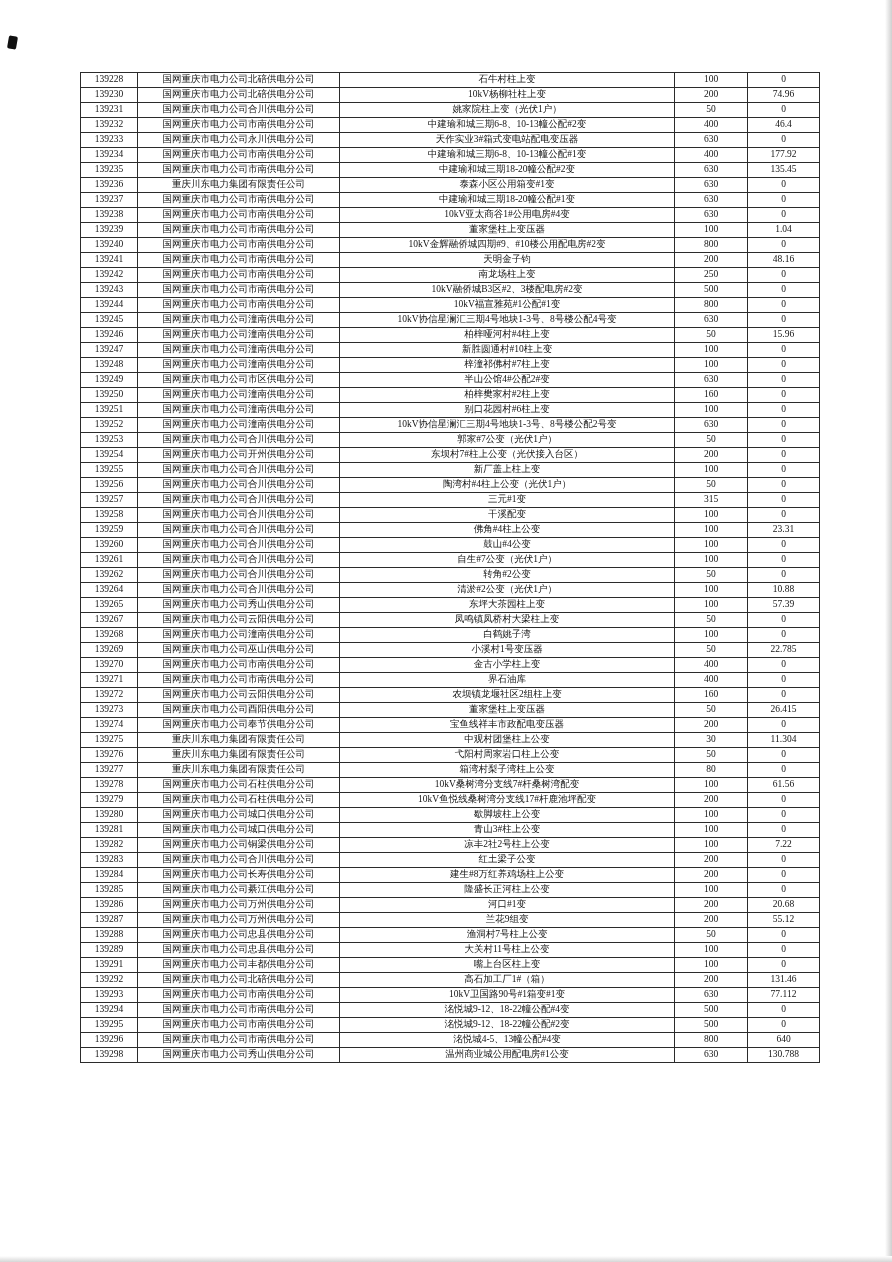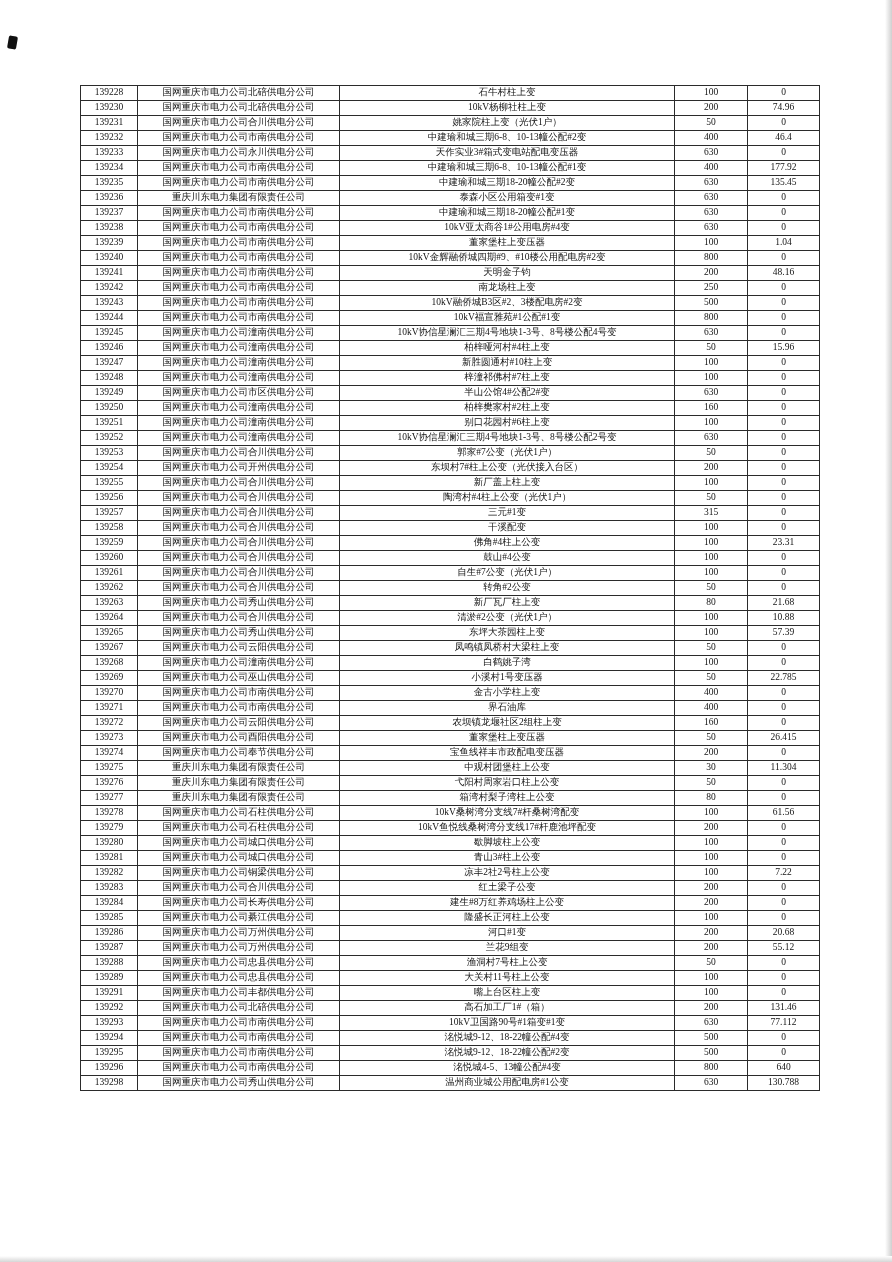--- a/index.html
+++ b/index.html
@@ -11,21 +11,21 @@
   }
   .page { position:absolute; inset:0; background:#ffffff; }
   
   .edge-right  { position:absolute; top:0; right:0; width:7px; height:100%;
                  background:linear-gradient(to right,#ffffff,#cfcfcf); }
   .edge-bottom { position:absolute; left:0; bottom:0; width:100%; height:6px;
                  background:linear-gradient(to bottom,#ffffff,#d6d6d6); }
   .ink-blob { position:absolute; left:8px; top:36px; width:9px; height:13px;
               background:#101010; border-radius:2px; transform:rotate(10deg); }
   table.data {
-    position:absolute; left:80px; top:85px; width:730px;
+    position:absolute; left:80px; top:72px; width:730px;
     border-collapse:collapse; table-layout:fixed;
   }
   table.data td {
     border:1px solid #2b2b2b;
     height:14px; padding:0 1px;
     font-size:9.5px; line-height:1;
     text-align:center; vertical-align:middle;
     white-space:nowrap; overflow:hidden;
   }
   td.c-id      { width:54px; }
@@ -274,27 +274,20 @@
     <td class="c-val">0</td>
   </tr>
         <tr>
     <td class="c-id">139262</td>
     <td class="c-company">国网重庆市电力公司合川供电分公司</td>
     <td class="c-name">转角#2公变</td>
     <td class="c-cap">50</td>
     <td class="c-val">0</td>
   </tr>
         <tr>
-    <td class="c-id">139263</td>
-    <td class="c-company">国网重庆市电力公司秀山供电分公司</td>
-    <td class="c-name">新厂瓦厂柱上变</td>
-    <td class="c-cap">80</td>
-    <td class="c-val">21.68</td>
-  </tr>
-        <tr>
     <td class="c-id">139264</td>
     <td class="c-company">国网重庆市电力公司合川供电分公司</td>
     <td class="c-name">清淤#2公变（光伏1户）</td>
     <td class="c-cap">100</td>
     <td class="c-val">10.88</td>
   </tr>
         <tr>
     <td class="c-id">139265</td>
     <td class="c-company">国网重庆市电力公司秀山供电分公司</td>
     <td class="c-name">东坪大茶园柱上变</td>

